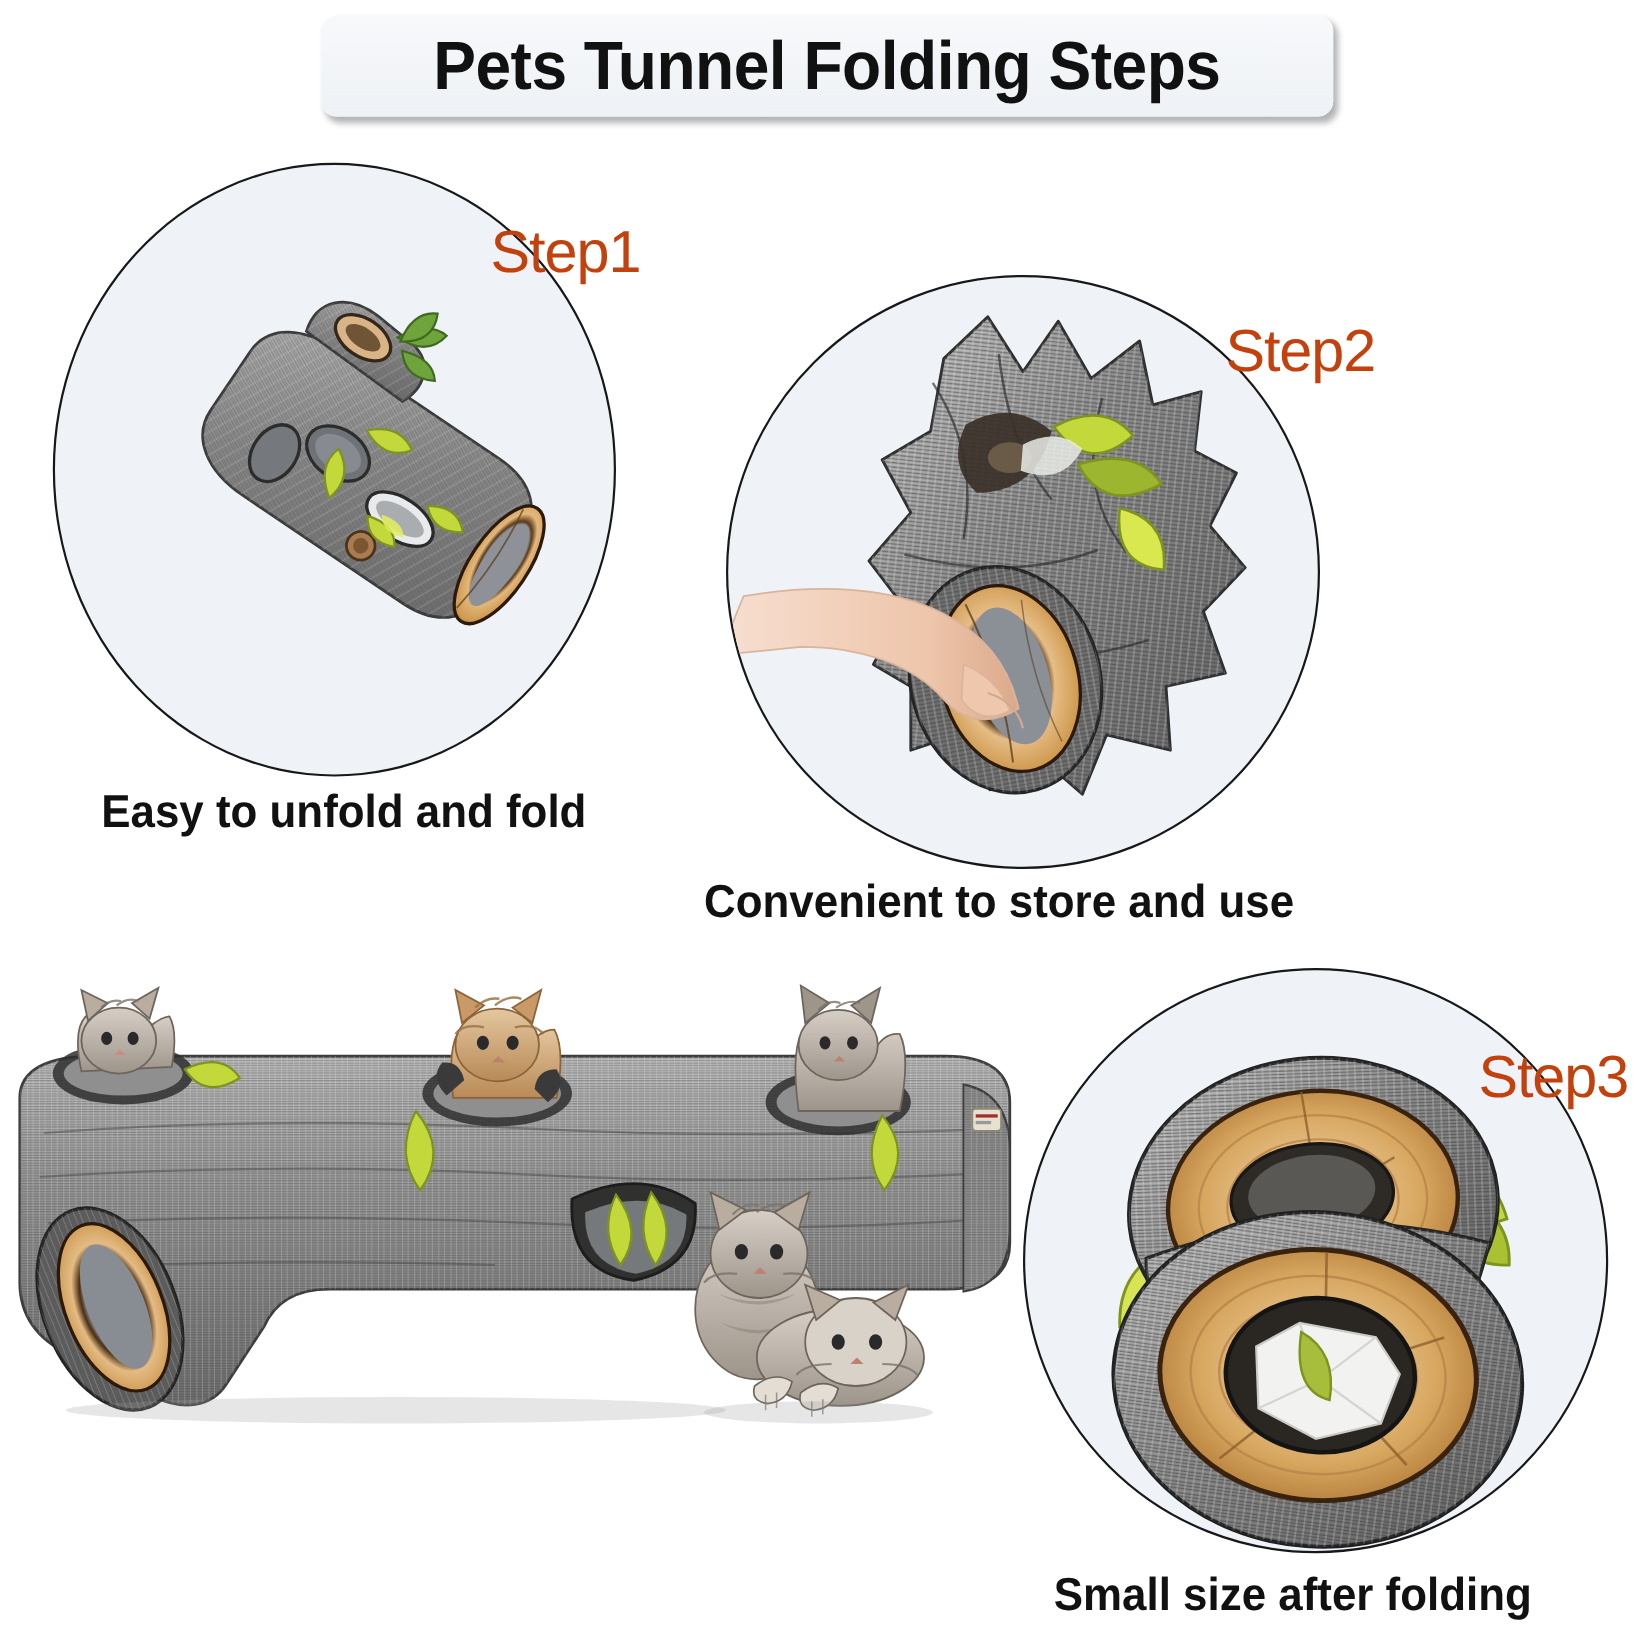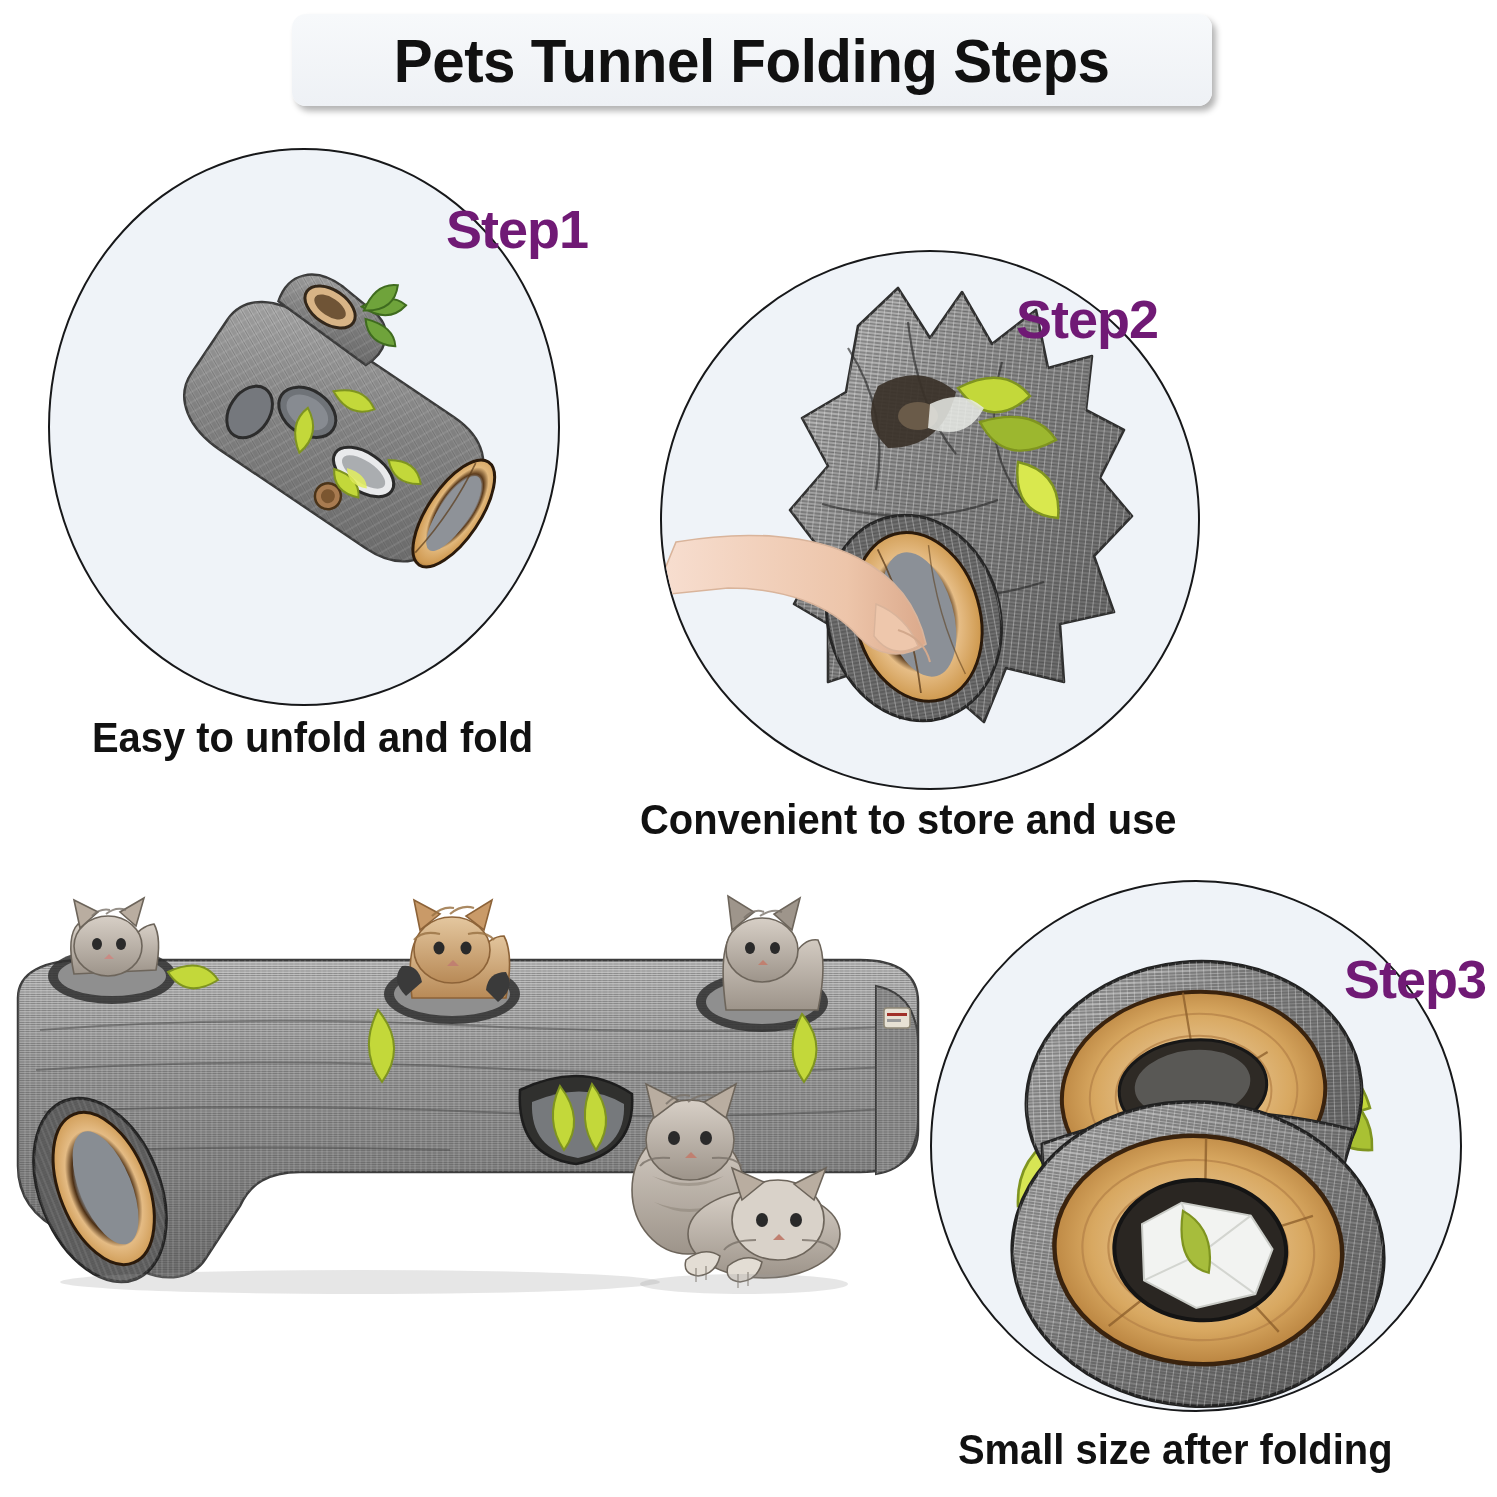--- a/index.html
+++ b/index.html
@@ -39,23 +39,23 @@
     box-sizing:border-box;
     overflow:visible;
   }
   .circle-clip{
     position:absolute;inset:0;border-radius:50%;overflow:hidden;
   }
 
   .step-label{
     position:absolute;
     font-family:"Liberation Sans", sans-serif;
-    font-weight:bold;
+    font-weight:normal;
     font-size:54px;
-    color:#701a75;
+    color:#c2410c;
     white-space:nowrap;
     letter-spacing:-1px;
   }
   .caption{
     position:absolute;
     font-family:"Liberation Sans", sans-serif;
     font-weight:bold;
     font-size:42px;
     color:#111;
     white-space:nowrap;
@@ -251,21 +251,21 @@
                  C84 278, 150 282, 196 306
                  C236 326, 256 356, 264 392
                  C240 408, 214 404, 196 384
                  C168 352, 120 336, 66 336
                  L8 342 Z" fill="url(#skin2)" stroke="#d9b49b" stroke-width="1.6"></path>
         <path d="M214 352 q30 12 42 42 q-26 14 -44 -10 Z" fill="#eec7ac" stroke="#d9b49b" stroke-width="1.4"></path>
         <path d="M236 378 q26 8 32 32" stroke="#d3a98d" stroke-width="2" fill="none"></path>
       </svg>
     </div>
   </div>
-  <div class="step-label" style="left:1016px;top:288px;">Step2</div>
+  <div class="step-label" style="left:1114px;top:288px;">Step2</div>
   <div class="caption" style="left:640px;top:796px;">Convenient to store and use</div>
 
   <div class="circle" id="c3">
     <div class="circle-clip">
       <svg viewBox="0 0 532 532" width="532" height="532">
         <defs>
           <pattern id="ripple3" width="7" height="10" patternUnits="userSpaceOnUse" patternTransform="rotate(4)">
             <rect width="7" height="10" fill="none"></rect>
             <path d="M0 2 H7 M0 5 H7 M0 8 H7" stroke="#3b3b3b" stroke-width="1.4" opacity=".55"></path>
             <path d="M3.5 0 V10" stroke="#e8e8e8" stroke-width="1" opacity=".38"></path>

